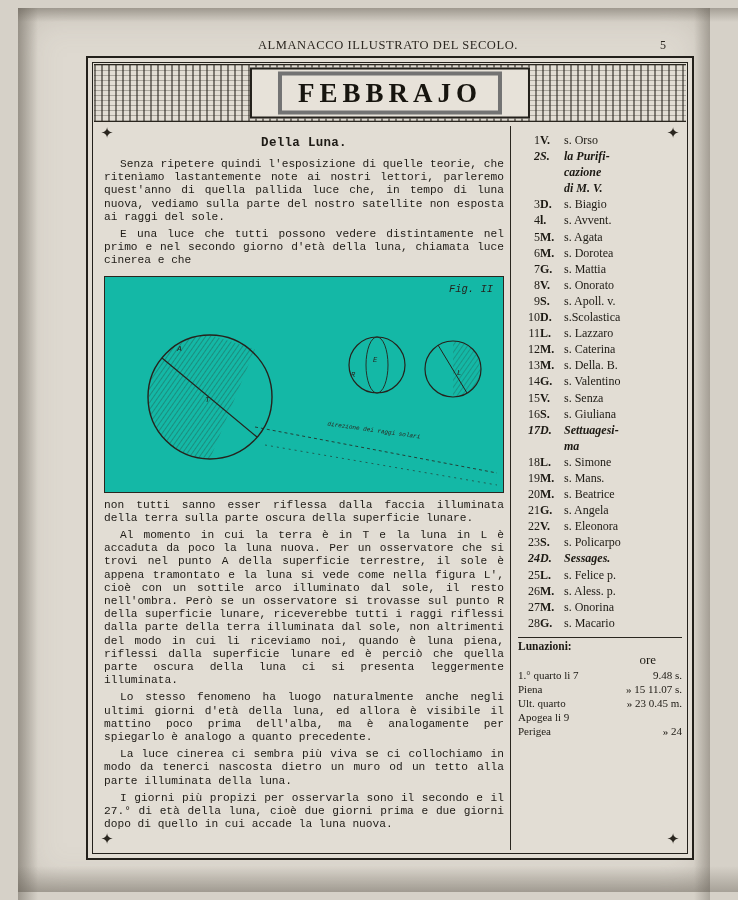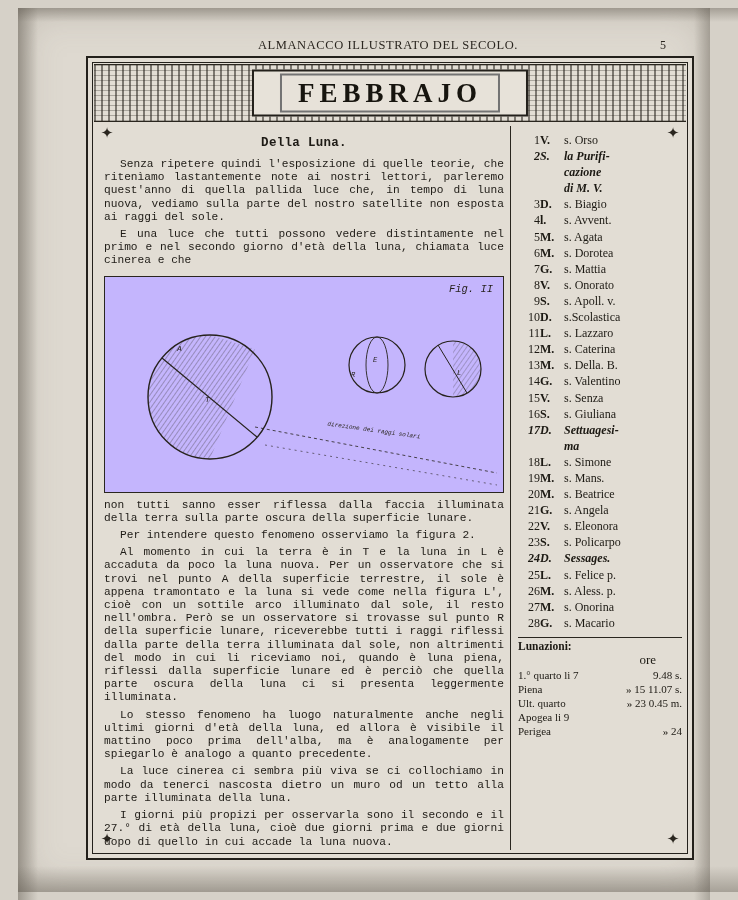--- a/index.html
+++ b/index.html
@@ -48,21 +48,21 @@
       repeating-linear-gradient(0deg,
         rgba(40,36,30,.30) 0px, rgba(40,36,30,.30) 1px,
         rgba(40,36,30,0) 1px, rgba(40,36,30,0) 5px);
   }
   .month-plate{
     position:absolute;left:50%;top:50%;transform:translate(-50%,-50%);
     background:#e7e2d9;border:2px solid #23201b;
     padding:2px 26px;
   }
   .month-plate .inner{
-    border:2px solid #737373;padding:2px 16px;
+    border:4px solid #737373;padding:2px 16px;
   }
   .month-title{
     font-size:27px;font-weight:bold;letter-spacing:5px;color:#17150f;
     font-family:"Liberation Serif", serif;
     white-space:nowrap;
   }
   .corner{
     position:absolute;width:18px;height:18px;color:#2a261f;font-size:15px;
     line-height:18px;text-align:center;
   }
@@ -84,21 +84,21 @@
     color:#1d1a15;letter-spacing:.3px;
   }
   p.para{
     margin:0 0 4px 0;
     font-size:11.2px;line-height:13.2px;text-align:justify;
     text-indent:16px;color:#1e1b16;
     -webkit-hyphens:auto;hyphens:auto;
   }
   .figbox{
     position:relative;margin:8px 0 6px 0;height:215px;
-    border:1px solid #2a261f;background:#c4b5fd;
+    border:1px solid #2a261f;background:#14b8a6;
   }
   .figlabel{
     position:absolute;right:10px;top:6px;font-style:italic;font-size:10.5px;color:#241f1a;
   }
   .figcap-dir{
     position:absolute;font-size:6px;color:#2b2720;font-style:italic;
     transform:rotate(8deg);
   }
   
   table.cal{
@@ -186,21 +186,20 @@
               <line x1="333" y1="68" x2="362" y2="116" stroke="#26221c" stroke-width="1"></line>
               <text x="352" y="98" font-size="7" font-style="italic" fill="#26221c">L</text>
 
               <line x1="150" y1="150" x2="392" y2="196" stroke="#26221c" stroke-width="0.8" stroke-dasharray="3,3"></line>
               <line x1="160" y1="168" x2="392" y2="208" stroke="#26221c" stroke-width="0.6" stroke-dasharray="2,4"></line>
             </svg>
             <span class="figcap-dir" style="left:222px;top:150px;">direzione dei raggi solari</span>
           </div>
 
           <p class="para" style="text-indent:0">non tutti sanno esser riflessa dalla faccia illuminata della terra sulla parte oscura della superficie lunare.</p>
-          <p class="para">Per intendere questo fenomeno osserviamo la figura 2.</p>
           <p class="para">Al momento in cui la terra è in T e la luna in L è accaduta da poco la luna nuova. Per un osservatore che si trovi nel punto A della superficie terrestre, il sole è appena tramontato e la luna si vede come nella figura L', cioè con un sottile arco illuminato dal sole, il resto nell'ombra. Però se un osservatore si trovasse sul punto R della superficie lunare, riceverebbe tutti i raggi riflessi dalla parte della terra illuminata dal sole, non altrimenti del modo in cui li riceviamo noi, quando è luna piena, riflessi dalla superficie lunare ed è perciò che quella parte oscura della luna ci si presenta leggermente illuminata.</p>
           <p class="para">Lo stesso fenomeno ha luogo naturalmente anche negli ultimi giorni d'età della luna, ed allora è visibile il mattino poco prima dell'alba, ma è analogamente per spiegarlo è analogo a quanto precedente.</p>
           <p class="para">La luce cinerea ci sembra più viva se ci collochiamo in modo da tenerci nascosta dietro un muro od un tetto alla parte illuminata della luna.</p>
           <p class="para">I giorni più propizi per osservarla sono il secondo e il 27.° di età della luna, cioè due giorni prima e due giorni dopo di quello in cui accade la luna nuova.</p>
         </div>
 
         <div class="vrule"></div>
 
         <div class="right-col">
           <table class="cal">

